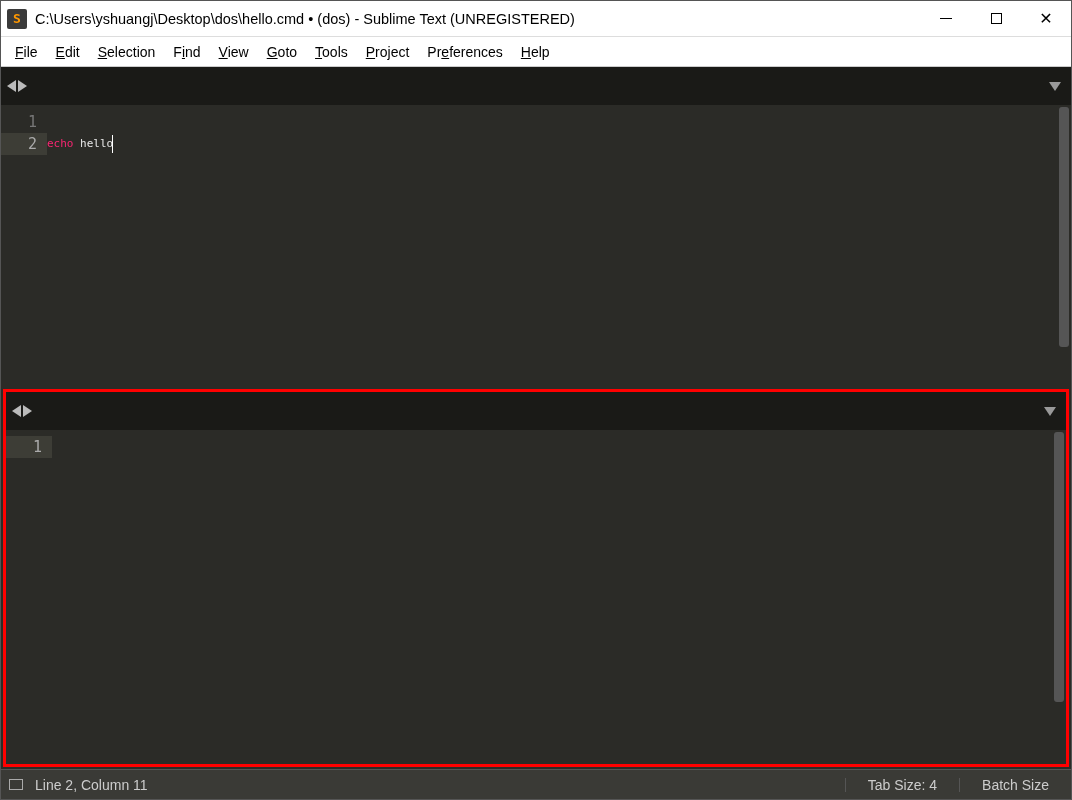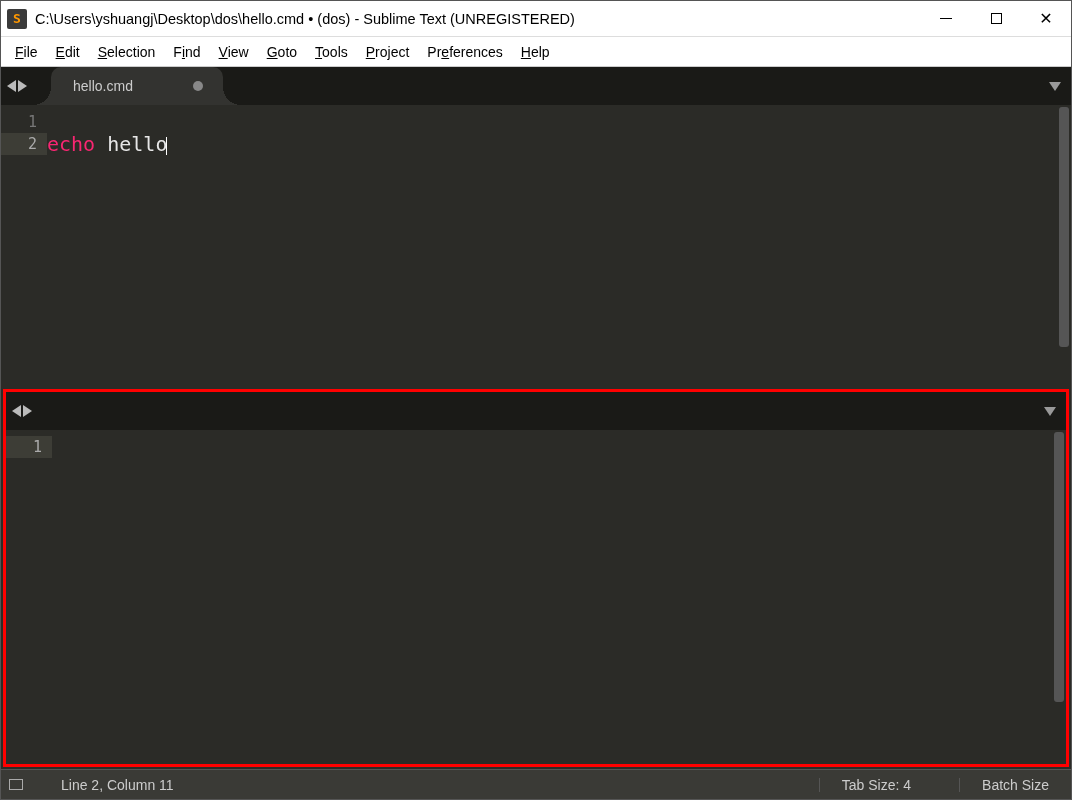--- a/index.html
+++ b/index.html
@@ -31,32 +31,32 @@
       content:""; position:absolute; bottom:0; width:18px; height:18px;
     }
     .tab::before{ left:-18px; background:radial-gradient(circle at 0 0,transparent 18px,#333330 18px); }
     .tab::after{ right:-18px; background:radial-gradient(circle at 100% 0,transparent 18px,#333330 18px); }
     .dirty-dot { width:10px; height:10px; border-radius:50%; background:#888; }
     .tab-more { margin-left:auto; margin-right:6px; }
     .editor { position:relative; flex:1; display:flex; background:#2b2b27; }
     .gutter { width:46px; background:#2b2b27; padding-top:6px; }
     .ln { height:22px; color:#777; font-family:Consolas,monospace; font-size:15px; text-align:right; padding-right:10px; line-height:22px; }
     .ln.current { background:#3d3d36; color:#aaa; }
-    .code { flex:1; padding-top:6px; font-family:Consolas,monospace; font-size:20px; color:#ddd; position:relative; }
+    .code { flex:1; padding-top:6px; font-family:Consolas,monospace; font-size:11px; color:#ddd; position:relative; }
     .code-line { height:22px; line-height:22px; white-space:pre; }
     .tok-keyword { color:#f92672; }
     .tok-text { color:#e6e6e6; }
     .cursor { display:inline-block; width:1px; height:18px; background:#fff; vertical-align:middle; margin-left:-1px; }
     .minimap { width:20px; background:#2b2b27; }
     .scrollbar-v { width:14px; background:#2b2b27; display:flex; align-items:flex-start; justify-content:center; }
     .scroll-thumb { width:10px; background:#555; border-radius:3px; margin-top:2px; }
     
     .pane-bottom-wrap { border:3px solid #ff0000; margin:0 2px 2px 2px; display:flex; flex-direction:column; }
     .pane-bottom { flex:1; display:flex; flex-direction:column; background:#2b2b27; }
-    .statusbar { height:30px; background:#3a3a36; display:flex; align-items:center; color:#ccc; font-size:14px; border-top:1px solid #555;gap:26px; }
+    .statusbar { height:30px; background:#3a3a36; display:flex; align-items:center; color:#ccc; font-size:14px; border-top:1px solid #555; }
     .s-icon { width:30px; height:30px; display:flex; align-items:center; justify-content:center; }
     .s-box { width:14px; height:11px; border:1px solid #aaa; }
     .s-left { flex:1; padding-left:4px; }
     .s-seg { padding:0 22px; border-left:1px solid #555; height:14px; display:flex; align-items:center; }
   </style>
 </head>
 <body>
 
 <div class="window">
 
@@ -89,24 +89,20 @@
     <div class="menu-item"><span class="ul">H</span>elp</div>
   </div>
 
   <div class="client">
 
     <div class="pane-top" style="height:322px;">
       <div class="tabstrip">
         <div class="nav-arrows">
           <div class="tri tri-left"></div>
           <div class="tri tri-right"></div>
-        </div>
-        <div class="tab">
-          <span>hello.cmd</span>
-          <span class="dirty-dot"></span>
         </div>
         <div class="tab-more">
           <div class="tri tri-down"></div>
         </div>
       </div>
 
       <div class="editor">
         <div class="gutter">
           <div class="ln">1</div>
           <div class="ln current">2</div>

